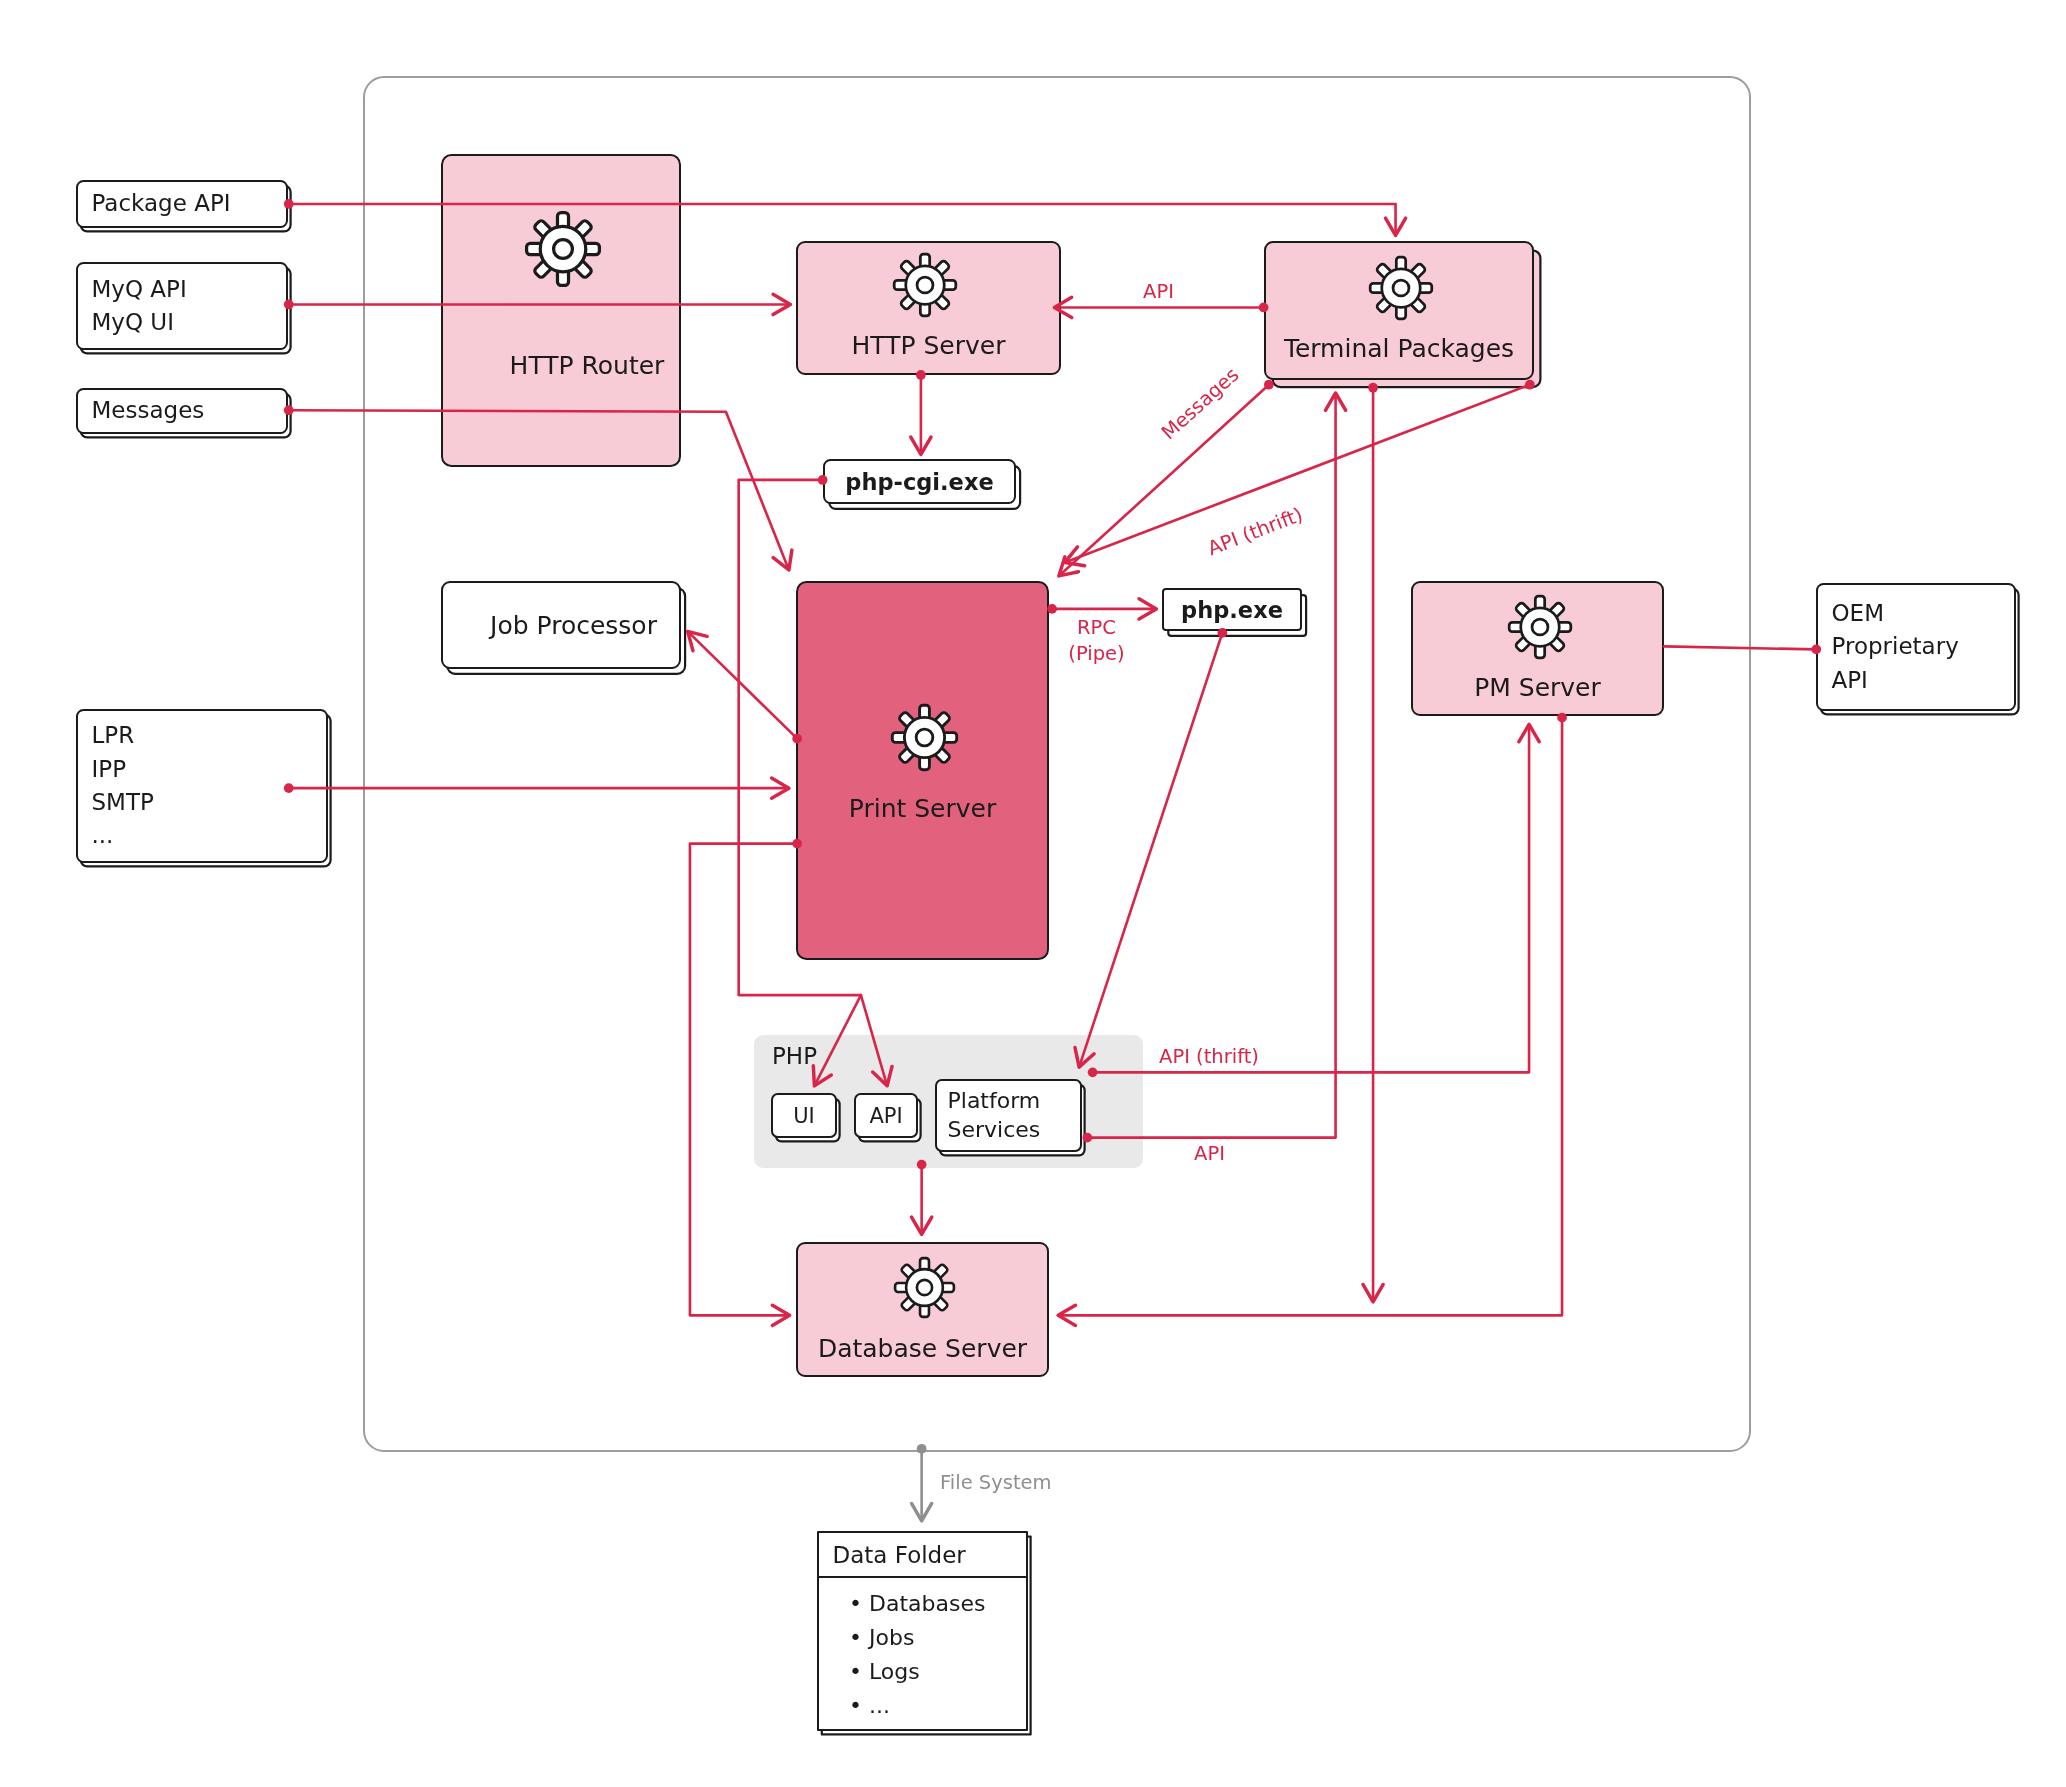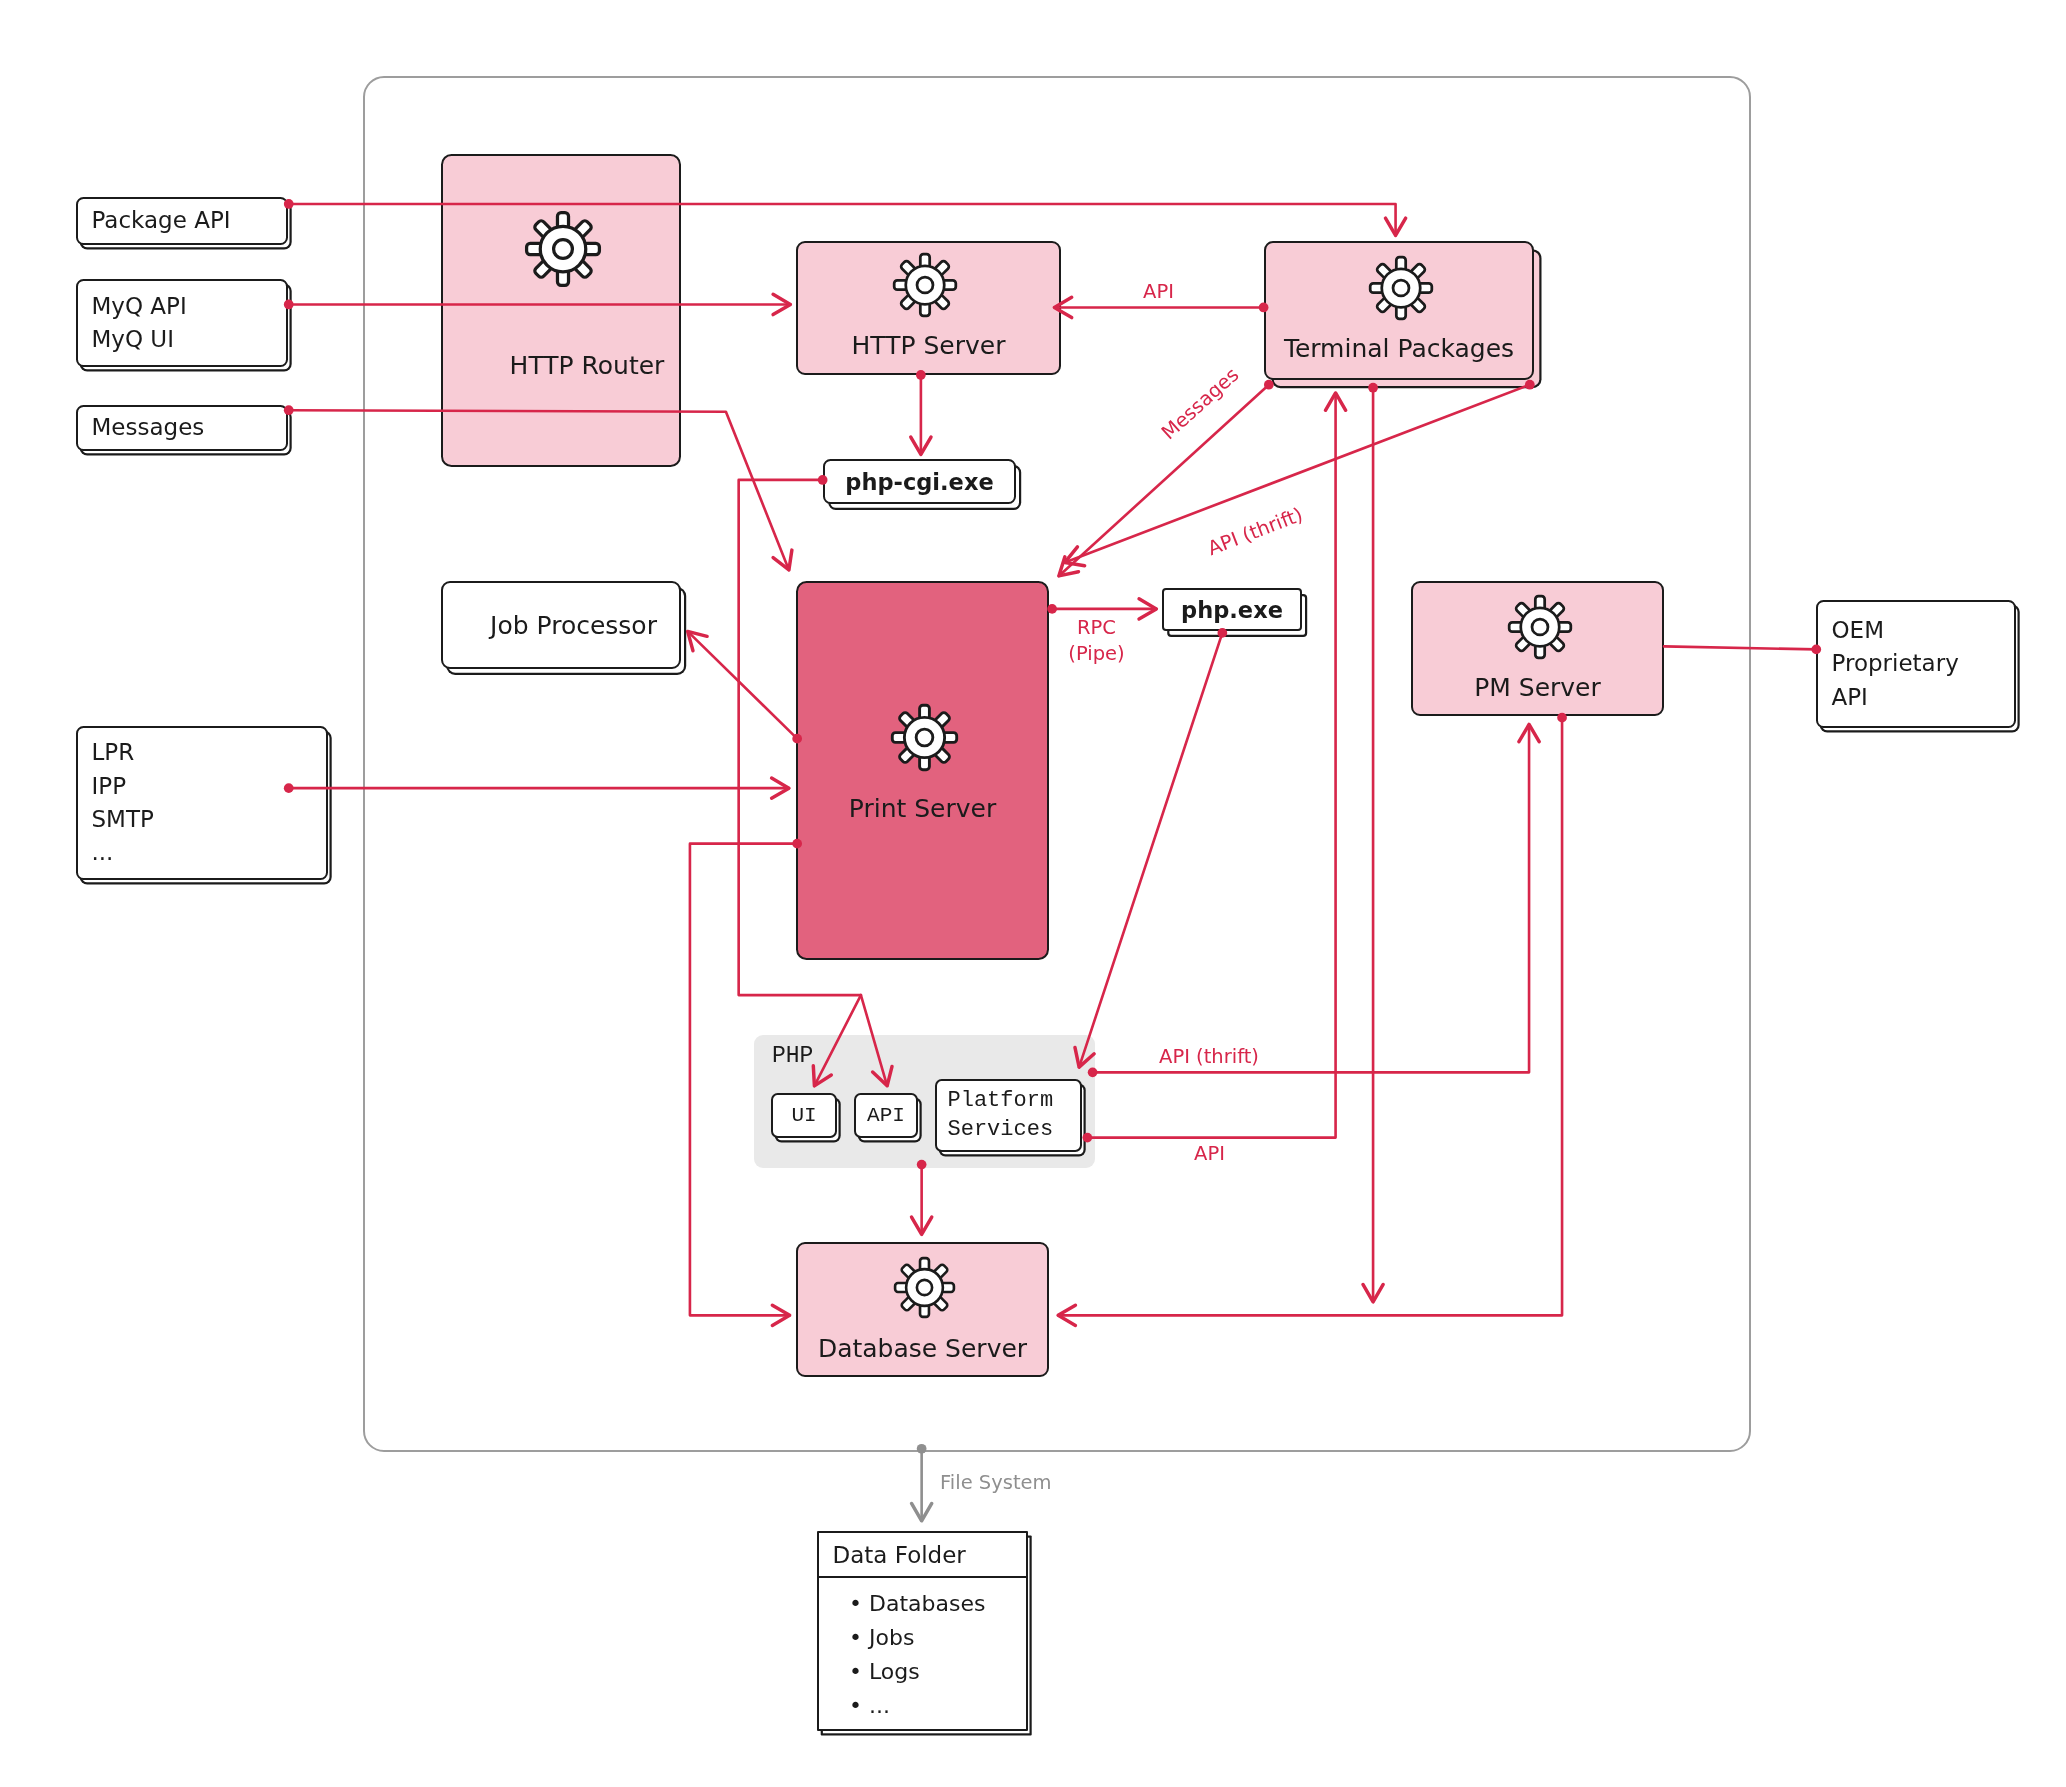--- a/index.html
+++ b/index.html
@@ -5,21 +5,21 @@
   html,body{margin:0;padding:0;background:#ffffff;}
   body{font-family:"DejaVu Sans",sans-serif;color:#1b1b1b;}
   .canvas{position:relative;width:2066px;height:1787px;background:#ffffff;overflow:hidden;}
   .abs{position:absolute;box-sizing:border-box;}
   .node{position:absolute;box-sizing:border-box;border:2.2px solid #1b1b1b;background:#ffffff;border-radius:9px;}
   .pink{background:#f8ccd6;}
   .darkpink{background:#e2627e;}
   .stk-w{box-shadow:5.2px 6px 0 -2.2px #ffffff,5.2px 6px 0 0 #1b1b1b;}
   .stk-p{box-shadow:7.5px 8.2px 0 -2.2px #f8ccd6,7.5px 8.2px 0 0 #1b1b1b;}
   .stk-s{box-shadow:3.7px 4.5px 0 -2.2px #ffffff,3.7px 4.5px 0 0 #1b1b1b;}
-  .ext{border-radius:7.5px;display:flex;flex-direction:column;justify-content:center;padding:6px 13.5px;font-size:23px;line-height:1.45;margin-top:17px;}
+  .ext{border-radius:7.5px;display:flex;flex-direction:column;justify-content:center;padding:6px 13.5px;font-size:23px;line-height:1.45;}
   .center{display:flex;align-items:center;justify-content:center;}
   .comp-label{position:absolute;left:0;width:100%;text-align:center;font-size:25px;}
   .exe-label{font-size:22.5px;font-weight:600;}
   .gear{position:absolute;}
   .container-box{position:absolute;border:2.2px solid #9d9d9d;border-radius:21px;background:transparent;}
   .php-group{position:absolute;background:#e9e9e9;border-radius:9px;}
   .mini{position:absolute;box-sizing:border-box;border:2.2px solid #1b1b1b;border-radius:6.7px;background:#fff;font-size:21px;}
   .edge-label{position:absolute;color:#d7264a;font-size:19.5px;text-align:center;line-height:1.35;}
   .gray-label{position:absolute;color:#8f8f8f;font-size:19.5px;}
   .svg-layer{position:absolute;left:0;top:0;pointer-events:none;}
@@ -120,21 +120,21 @@
     <span class="exe-label">php.exe</span>
   </div>
 
   <div class="node pink" style="left:1411px;top:581px;width:253px;height:135px;">
     <svg class="gear" style="left:94px;top:10.5px;" width="66" height="66" viewBox="0 0 88 88">
         <use href="#gear"></use>
       </svg>
     <div class="comp-label" style="top:90px;">PM Server</div>
   </div>
 
-  <div class="php-group" style="left:754px;top:1035px;width:341px;height:133px;font-family:Liberation Mono, monospace;">
+  <div class="php-group" style="left:754px;top:1035px;width:389px;height:133px;">
     <div class="abs" style="left:18px;top:7.5px;font-size:23px;">PHP</div>
     <div class="mini center stk-s" style="left:17px;top:58px;width:66px;height:45px;">
       <span>UI</span>
     </div>
     <div class="mini center stk-s" style="left:100px;top:58px;width:64px;height:45px;">
       <span>API</span>
     </div>
     <div class="mini ps-lines stk-s" style="left:181px;top:44px;width:147px;height:73px;">
       <span>Platform</span>
       <span>Services</span>

